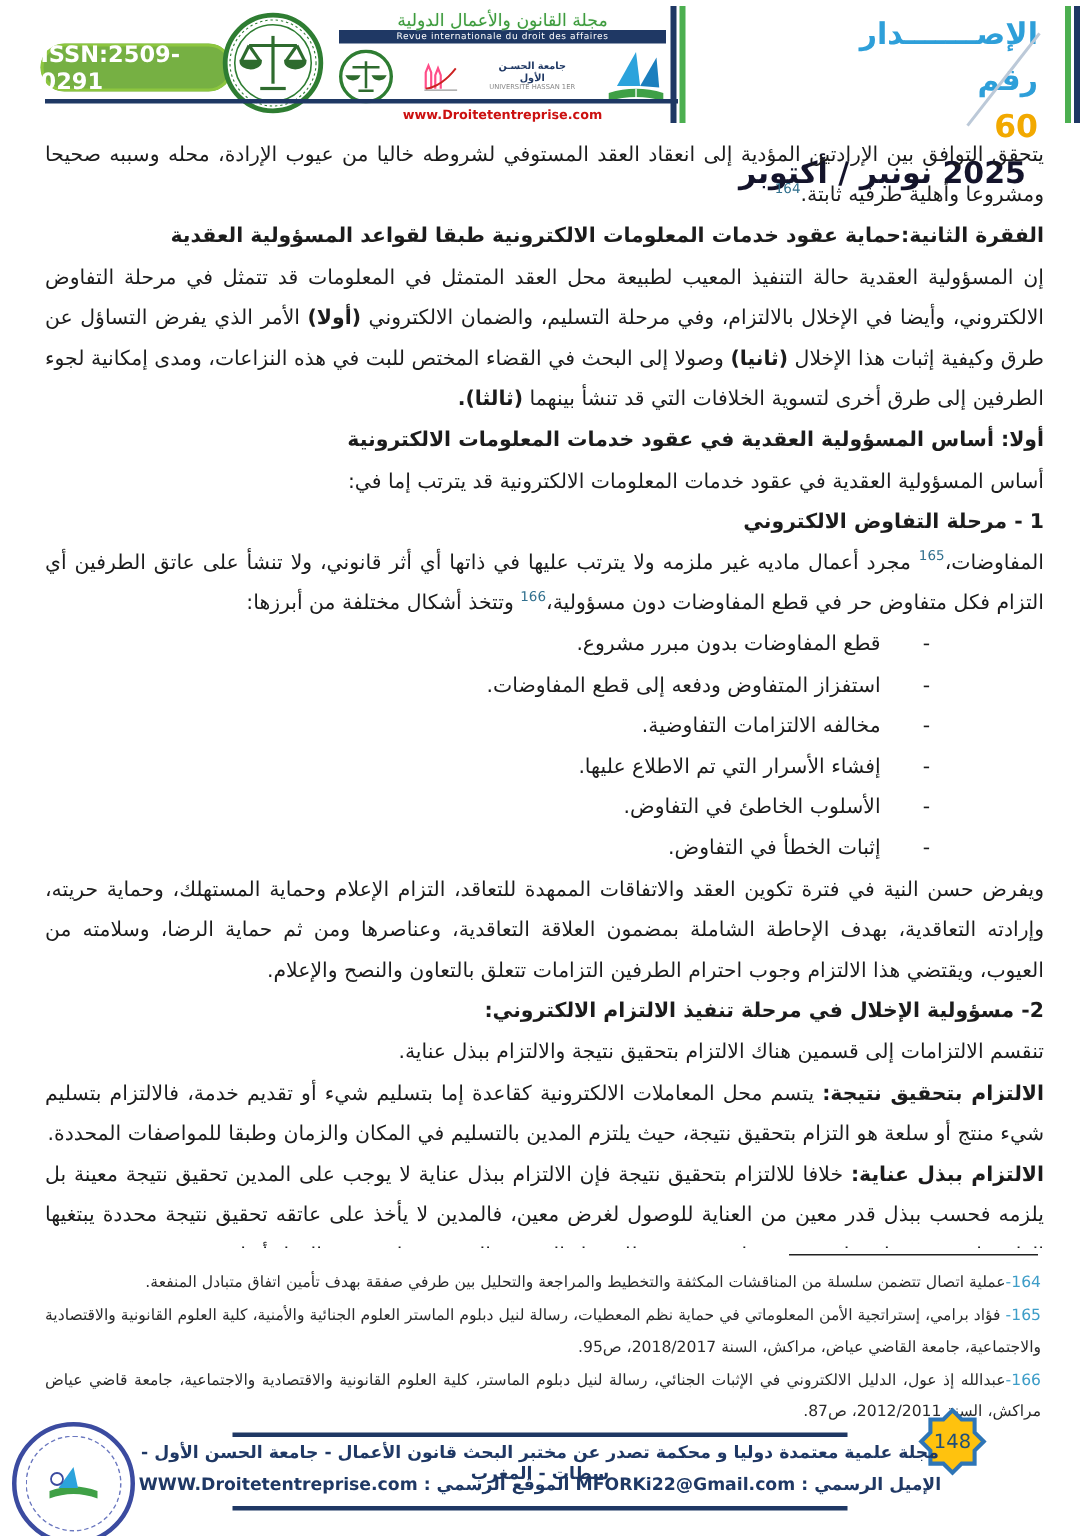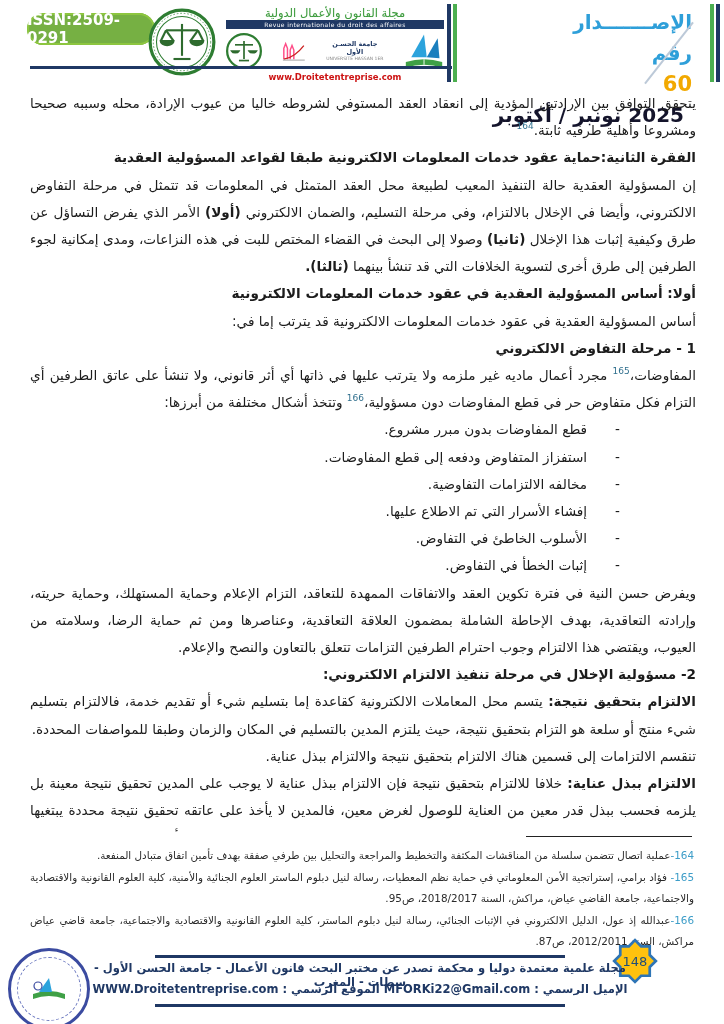--- a/index.html
+++ b/index.html
@@ -1,20 +1,20 @@
 <!DOCTYPE html>
 <html lang="ar"><head>
 <meta charset="utf-8">
 <style>
   html,body{margin:0;padding:0;}
   .page{position:relative;width:724px;height:1024px;background:#ffffff;overflow:hidden;
         font-family:"DejaVu Sans",sans-serif;}
 
   
-  .issn-pill{position:absolute;left:27px;top:13px;width:128px;height:32px;background:#76b043;
+  .issn-pill{position:absolute;left:27px;top:29px;width:128px;height:32px;background:#76b043;
              border-radius:17px;display:flex;align-items:center;justify-content:center;
              color:#fff;font-weight:bold;font-size:15px;box-shadow:inset 0 0 0 2px #8dc63f;}
   .seal{position:absolute;left:148px;top:8px;width:68px;height:68px;}
   .seal svg{width:100%;height:100%;}
   .center-logo{position:absolute;left:226px;top:6px;width:218px;height:76px;}
   .logo-title{color:#3d9b3d;font-weight:normal;font-size:11.5px;text-align:center;direction:rtl;
               text-shadow:0 0 1px #cde8cd;}
   .logo-band{background:#1f3864;color:#fff;font-size:6px;text-align:center;padding:1px 0;
              letter-spacing:.4px;}
   .logo-row{display:flex;align-items:center;justify-content:center;gap:20px;height:42px;padding-top:1px;}
@@ -198,24 +198,24 @@
           <span class="dash">-</span>
           <span>الأسلوب الخاطئ في التفاوض.</span>
         </p>
       <p class="bitem">
           <span class="dash">-</span>
           <span>إثبات الخطأ في التفاوض.</span>
         </p>
     </div>
     <p>ويفرض حسن النية في فترة تكوين العقد والاتفاقات الممهدة للتعاقد، التزام الإعلام وحماية المستهلك، وحماية حريته، وإرادته التعاقدية، بهدف الإحاطة الشاملة بمضمون العلاقة التعاقدية، وعناصرها ومن ثم حماية الرضا، وسلامته من العيوب، ويقتضي هذا الالتزام وجوب احترام الطرفين التزامات تتعلق بالتعاون والنصح والإعلام.</p>
     <p class="b">2- مسؤولية الإخلال في مرحلة تنفيذ الالتزام الالكتروني:</p>
+    <p>تنقسم الالتزامات إلى قسمين هناك الالتزام بتحقيق نتيجة والالتزام ببذل عناية.</p>
     <p>
       <span class="b">الالتزام بتحقيق نتيجة:</span><span> يتسم محل المعاملات الالكترونية كقاعدة إما بتسليم شيء أو تقديم خدمة، فالالتزام بتسليم شيء منتج أو سلعة هو التزام بتحقيق نتيجة، حيث يلتزم المدين بالتسليم في المكان والزمان وطبقا للمواصفات المحددة.</span>
     </p>
-    <p>تنقسم الالتزامات إلى قسمين هناك الالتزام بتحقيق نتيجة والالتزام ببذل عناية.</p>
     <p>
       <span class="b">الالتزام ببذل عناية:</span><span> خلافا للالتزام بتحقيق نتيجة فإن الالتزام ببذل عناية لا يوجب على المدين تحقيق نتيجة معينة بل يلزمه فحسب ببذل قدر معين من العناية للوصول لغرض معين، فالمدين لا يأخذ على عاتقه تحقيق نتيجة محددة يبتغيها الدائن بل يتعهد ببذل عناية بمجرد بذل جهد معين للوصول إلى هذه النتيجة سواء تحقق بالفعل أو لم يتحقق.</span>
     </p>
   </main>
 
   <div class="fn-rule"></div>
   <section class="footnotes">
     <p class="fn"><span class="fn-num">164-</span><span>عملية اتصال تتضمن سلسلة من المناقشات المكثفة والتخطيط والمراجعة والتحليل بين طرفي صفقة بهدف تأمين اتفاق متبادل المنفعة.</span></p>
     <p class="fn"><span class="fn-num">165-</span><span> فؤاد برامي، إستراتجية الأمن المعلوماتي في حماية نظم المعطيات، رسالة لنيل دبلوم الماستر العلوم الجنائية والأمنية، كلية العلوم القانونية والاقتصادية والاجتماعية، جامعة القاضي عياض، مراكش، السنة 2018/2017، ص95.</span></p>
     <p class="fn"><span class="fn-num">166-</span><span>عبدالله إذ عول، الدليل الالكتروني في الإثبات الجنائي، رسالة لنيل دبلوم الماستر، كلية العلوم القانونية والاقتصادية والاجتماعية، جامعة قاضي عياض مراكش، السنة 2012/2011، ص87.</span></p>

